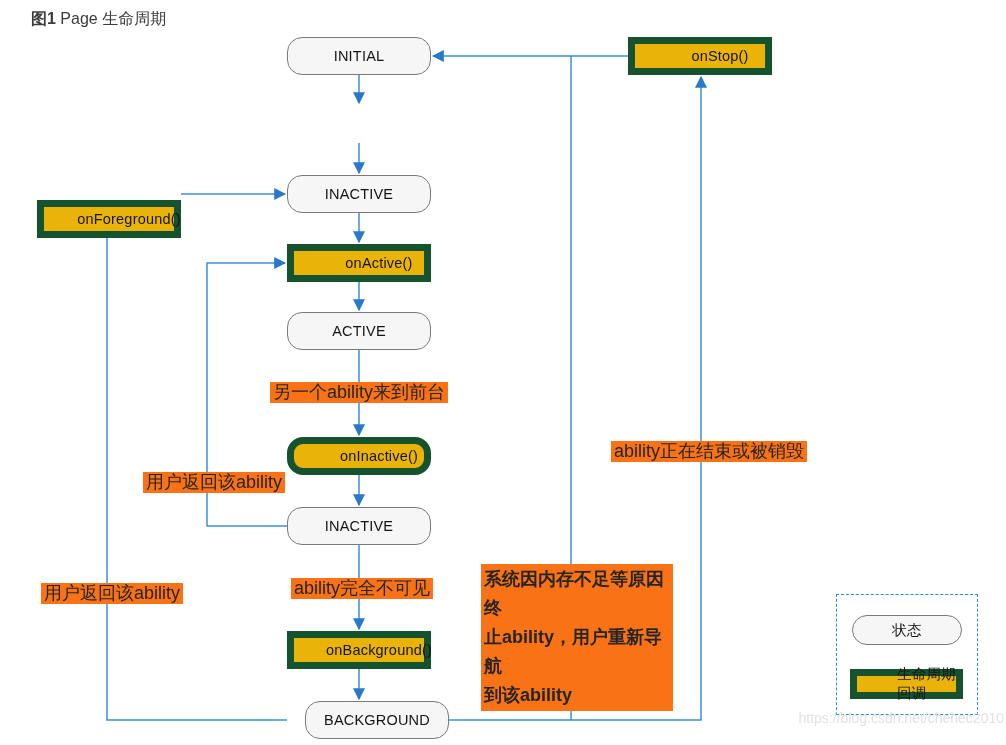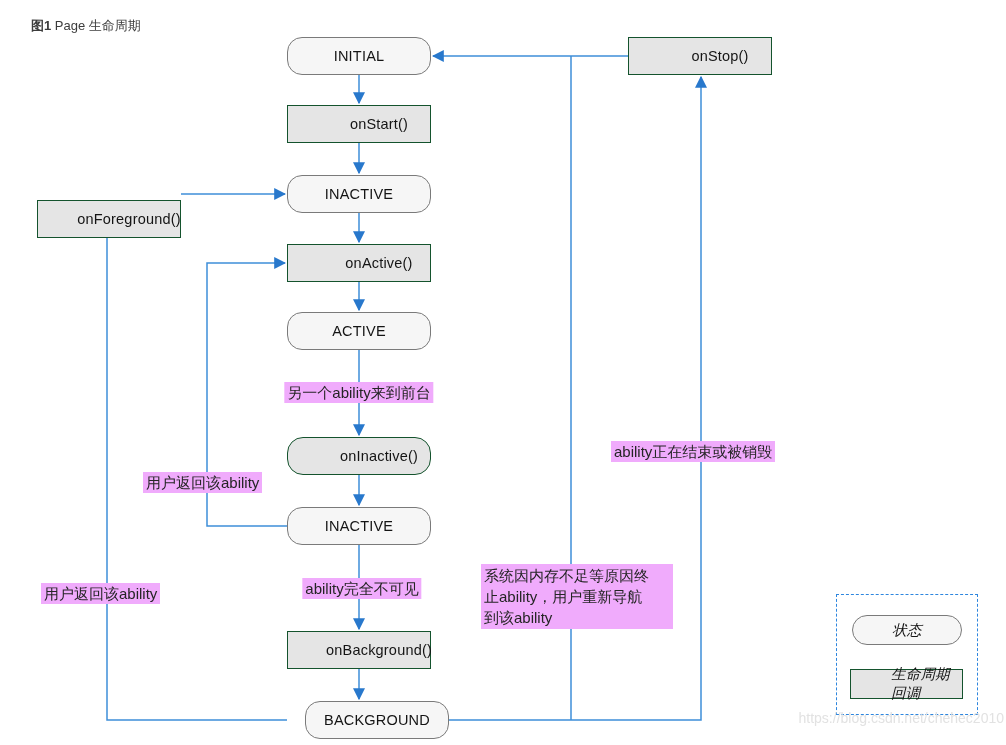--- a/index.html
+++ b/index.html
@@ -28,61 +28,62 @@
     color: #141414;
     z-index: 3;
     letter-spacing: 0.2px;
   }
   .state {
     background: #f6f6f6;
     border: 1px solid #7a7a7a;
     border-radius: 15px;
   }
   .callback {
-    background: #e5e5e5;
-    border: 1px solid #14532d;
+    background: #eab308;
+    border: 7px solid #14532d;
     border-radius: 0;
     padding-left: 40px;
   }
   .edge-label {
     position: absolute;
     z-index: 2;
-    font-size: 15px;
+    font-size: 18px;
     color: #252525;
-    background: #f0abfc;
+    background: #f97316;
     padding: 1px 3px;
     white-space: nowrap;
     line-height: 19px;
   }
   .edge-label.center { transform: translateX(-50%); }
   .edge-label.multiline {
     white-space: pre-line;
     width: 186px;
-    line-height: 21px;
+    line-height: 29px;
+    font-weight: bold;
   }
   #page-title {
     position: absolute;
     left: 31px;
-    top: 17px;
-    font-size: 13px;
+    top: 9px;
+    font-size: 16px;
     color: #3c3c3c;
     z-index: 3;
   }
   #page-title .fig { font-weight: bold; }
   #legend {
     position: absolute;
     left: 836px;
     top: 594px;
     width: 142px;
     height: 121px;
     box-sizing: border-box;
     border: 1px dashed #2e86de;
     z-index: 3;
   }
-  #legend .node { position: absolute; font-style: italic; }
+  #legend .node { position: absolute; }
   #legend-state { left: 15px; top: 20px; width: 110px; height: 30px; }
   #legend-callback { left: 13px; top: 74px; width: 113px; height: 30px; }
   #watermark {
     position: absolute;
     left: 758px;
     top: 710px;
     width: 246px;
     text-align: right;
     font-size: 14px;
     color: #e2e2e2;
@@ -132,21 +133,20 @@
   <div class="edge-label" style="left:41px; top:583px;">用户返回该ability</div>
 
   <div class="edge-label multiline" style="left:481px; top:564px;">系统因内存不足等原因终
 止ability，用户重新导航
 到该ability</div>
 
   <div class="edge-label" style="left:611px; top:441px;">ability正在结束或被销毁</div>
 
   <div class="node state" style="left:287px; top:37px;">INITIAL</div>
 
-  <div class="node callback" style="left:287px; top:105px;">onStart()</div>
 
   <div class="node state" style="left:287px; top:175px;">INACTIVE</div>
 
   <div class="node callback" style="left:287px; top:244px;">onActive()</div>
 
   <div class="node state" style="left:287px; top:312px;">ACTIVE</div>
 
   <div class="node callback" style="left:287px; top:437px;border-radius:16px;">onInactive()</div>
 
   <div class="node state" style="left:287px; top:507px;">INACTIVE</div>

